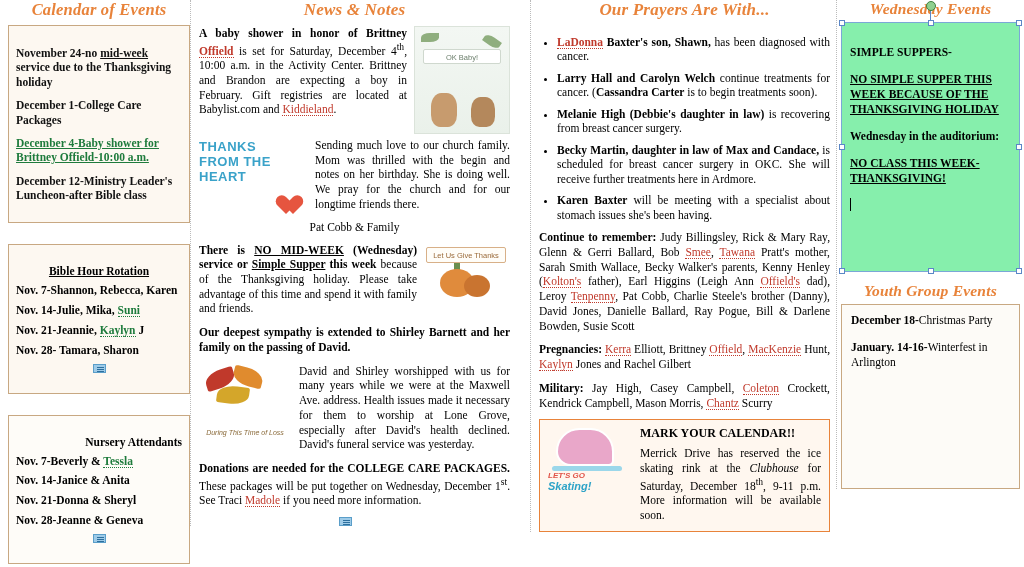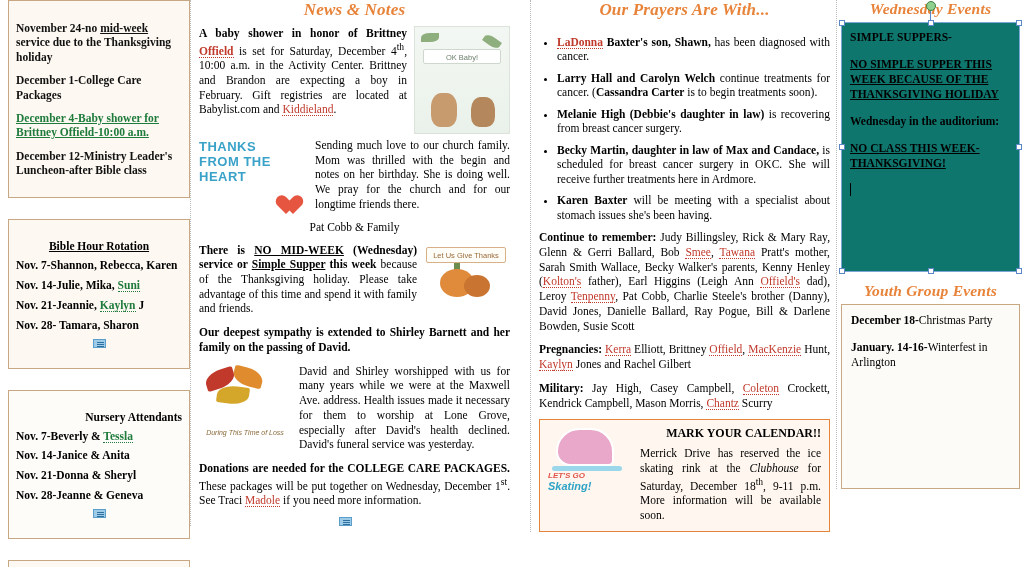--- a/index.html
+++ b/index.html
@@ -231,30 +231,30 @@
   }
   .skate-art .tag {
     position:absolute; left: 0px; top: 46px; width: 84px;
     font-family:"Liberation Sans", sans-serif;
     font-weight: bold; font-style: italic; font-size: 11px;
     color: #2EA3C7; line-height: 1.05;
   }
   .skate-art .tag .red { color:#E0554A; font-size: 8px; display:block;}
   .skate-text { flex: 1; }
   .skate-title {
-    text-align: right; font-weight: bold; font-size: 12px; margin-bottom: 5px;
+    text-align: left; font-weight: bold; font-size: 12px; margin-bottom: 5px;
   }
   
   #col4 { left: 836px; width: 184px; border-left: 1px dotted #bbb; padding-left: 4px;}
   #col4 .hdr { font-size: 15.5px; margin-bottom: 4px; }
   .selbox {
     position: relative;
     border: 1px solid #7BA7D7;
-    background: #0f766e;
-    padding: 7px 8px;
+    background: #86efac;
+    padding: 22px 8px;
     min-height: 250px;
   }
   .selbox .handle {
     position: absolute; width: 6px; height: 6px;
     background: #ffffff; border: 1px solid #5B87C7;
   }
   .h-tl { left: -3px; top: -3px; }
   .h-tc { left: 50%; margin-left: -3px; top: -3px; }
   .h-tr { right: -3px; top: -3px; }
   .h-ml { left: -3px; top: 50%; margin-top: -3px; }
@@ -286,20 +286,21 @@
   }
   .y-item { font-size: 11.5px; font-weight: bold; margin: 0 0 12px 0; line-height:1.3;}
   .nb { font-weight: normal; }
 </style>
 </head>
 <body>
 
 <div id="page">
 
   <div class="col" id="col1">
+    <div class="hdr">Calendar of Events</div>
 
     <div class="box">
       <p class="cal-item">November 24-no <span class="u">mid-week</span> service due to the Thanksgiving holiday</p>
       <p class="cal-item">December 1-College Care Packages</p>
       <p class="cal-item grn">December 4-Baby shower for Brittney Offield-10:00 a.m.</p>
       <p class="cal-item">December 12-Ministry Leader's Luncheon-after Bible class</p>
     </div>
 
     <div class="box">
       <div class="sub-title">Bible Hour Rotation</div>

